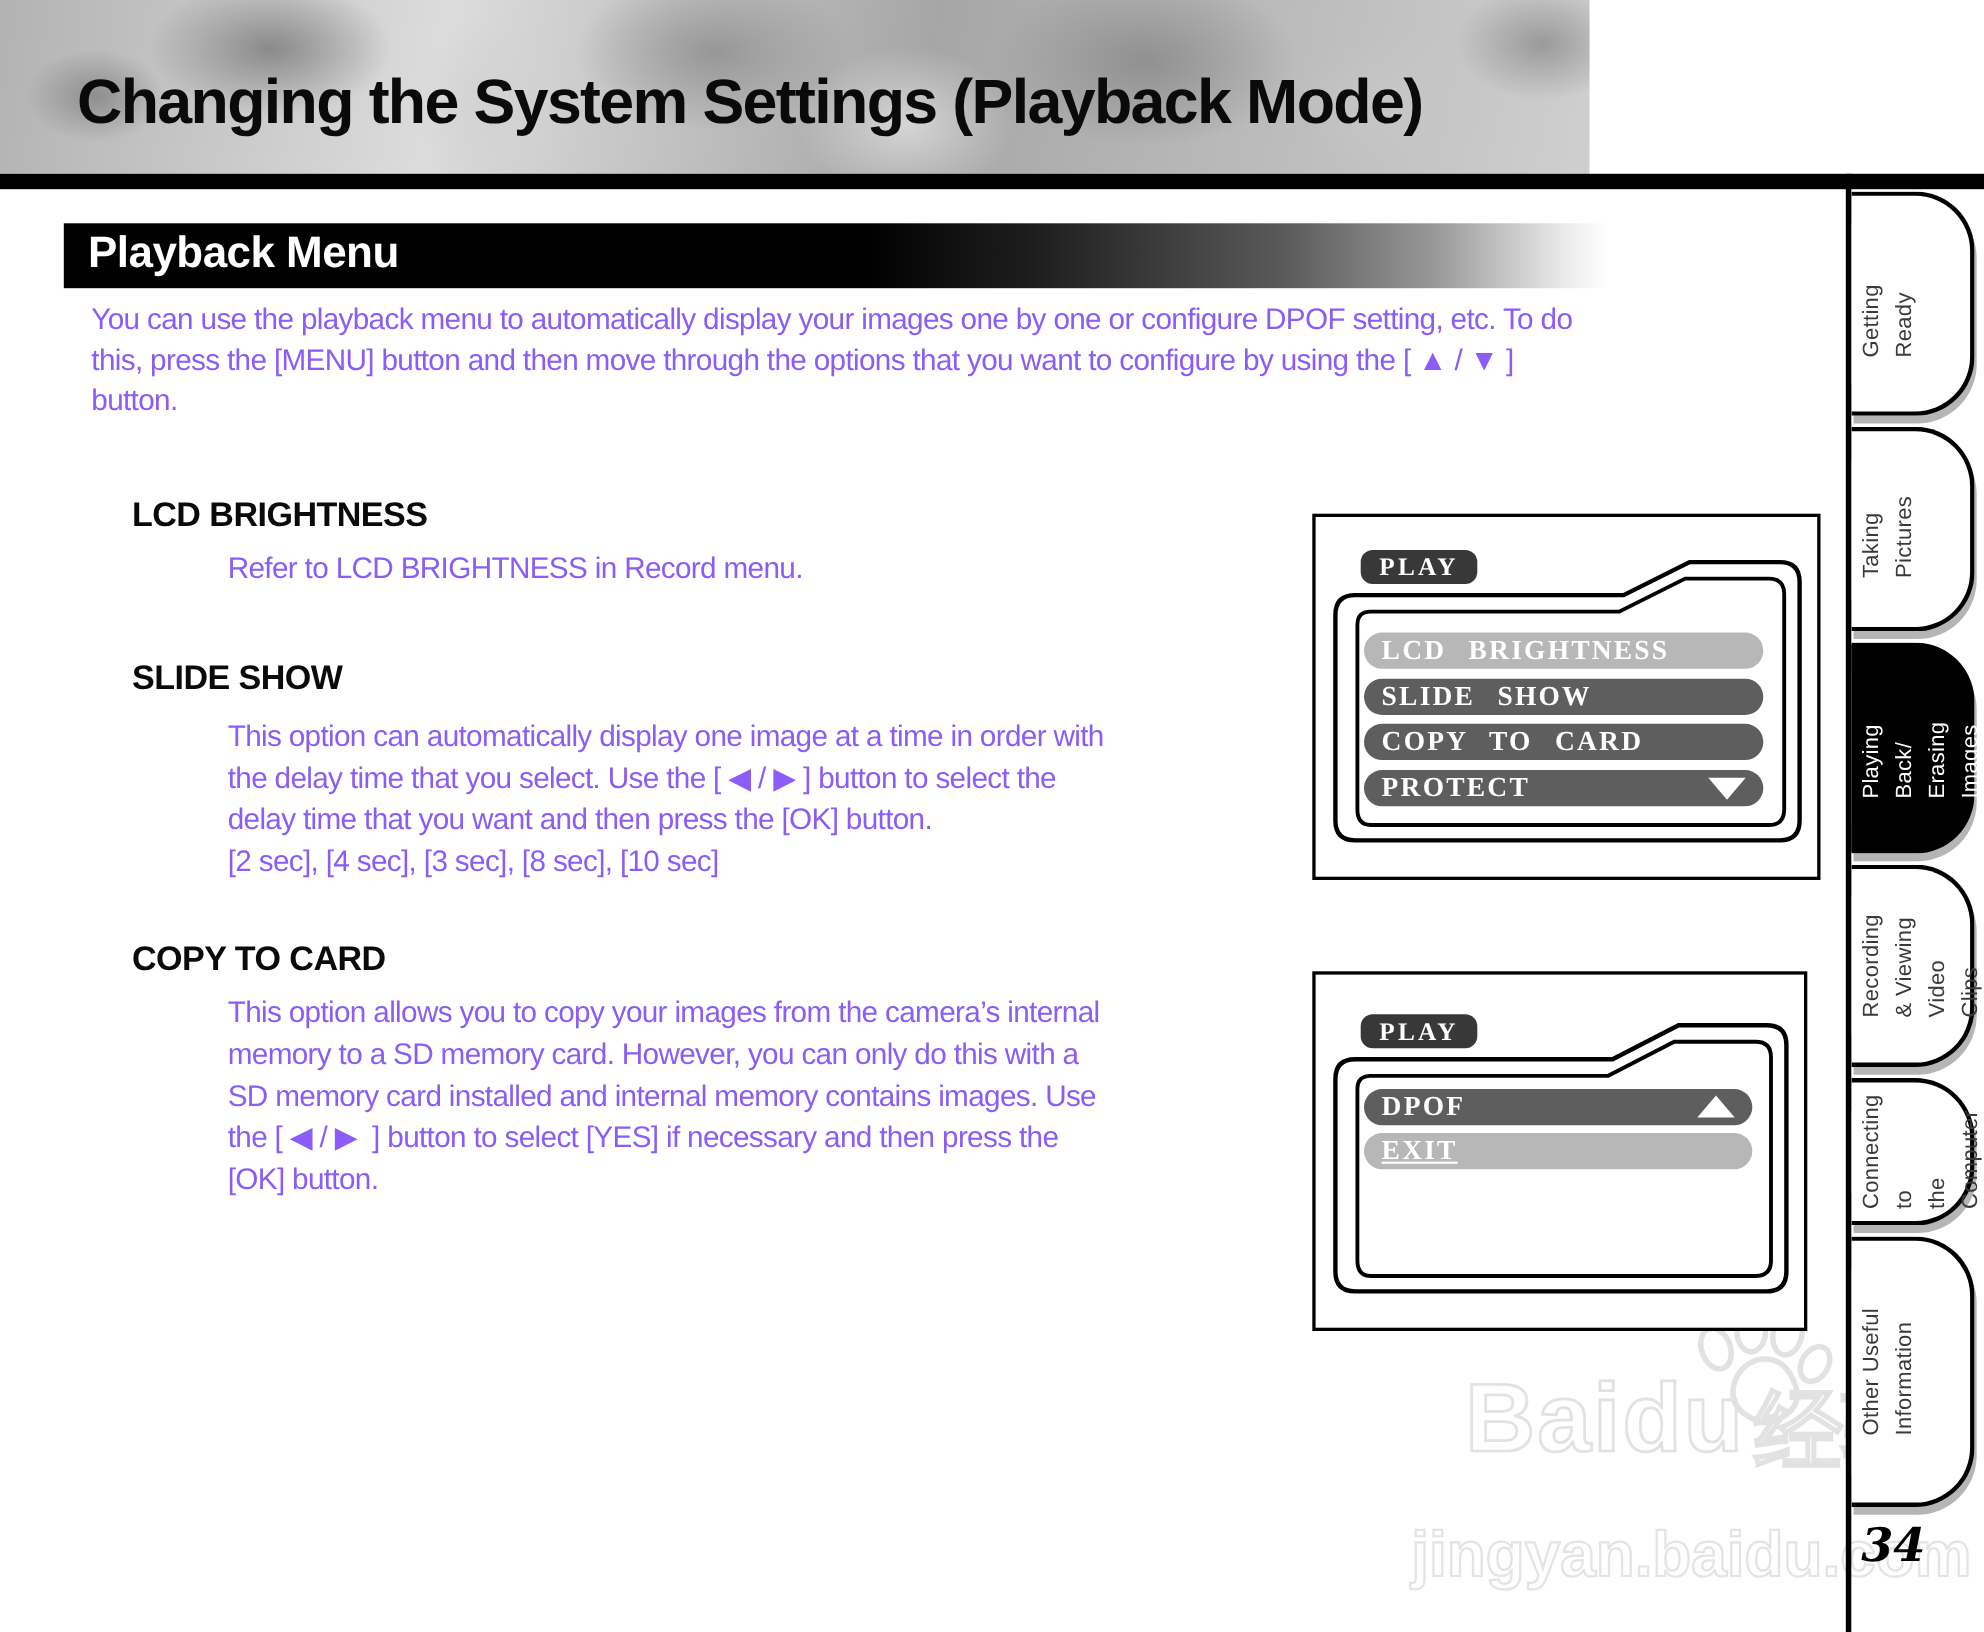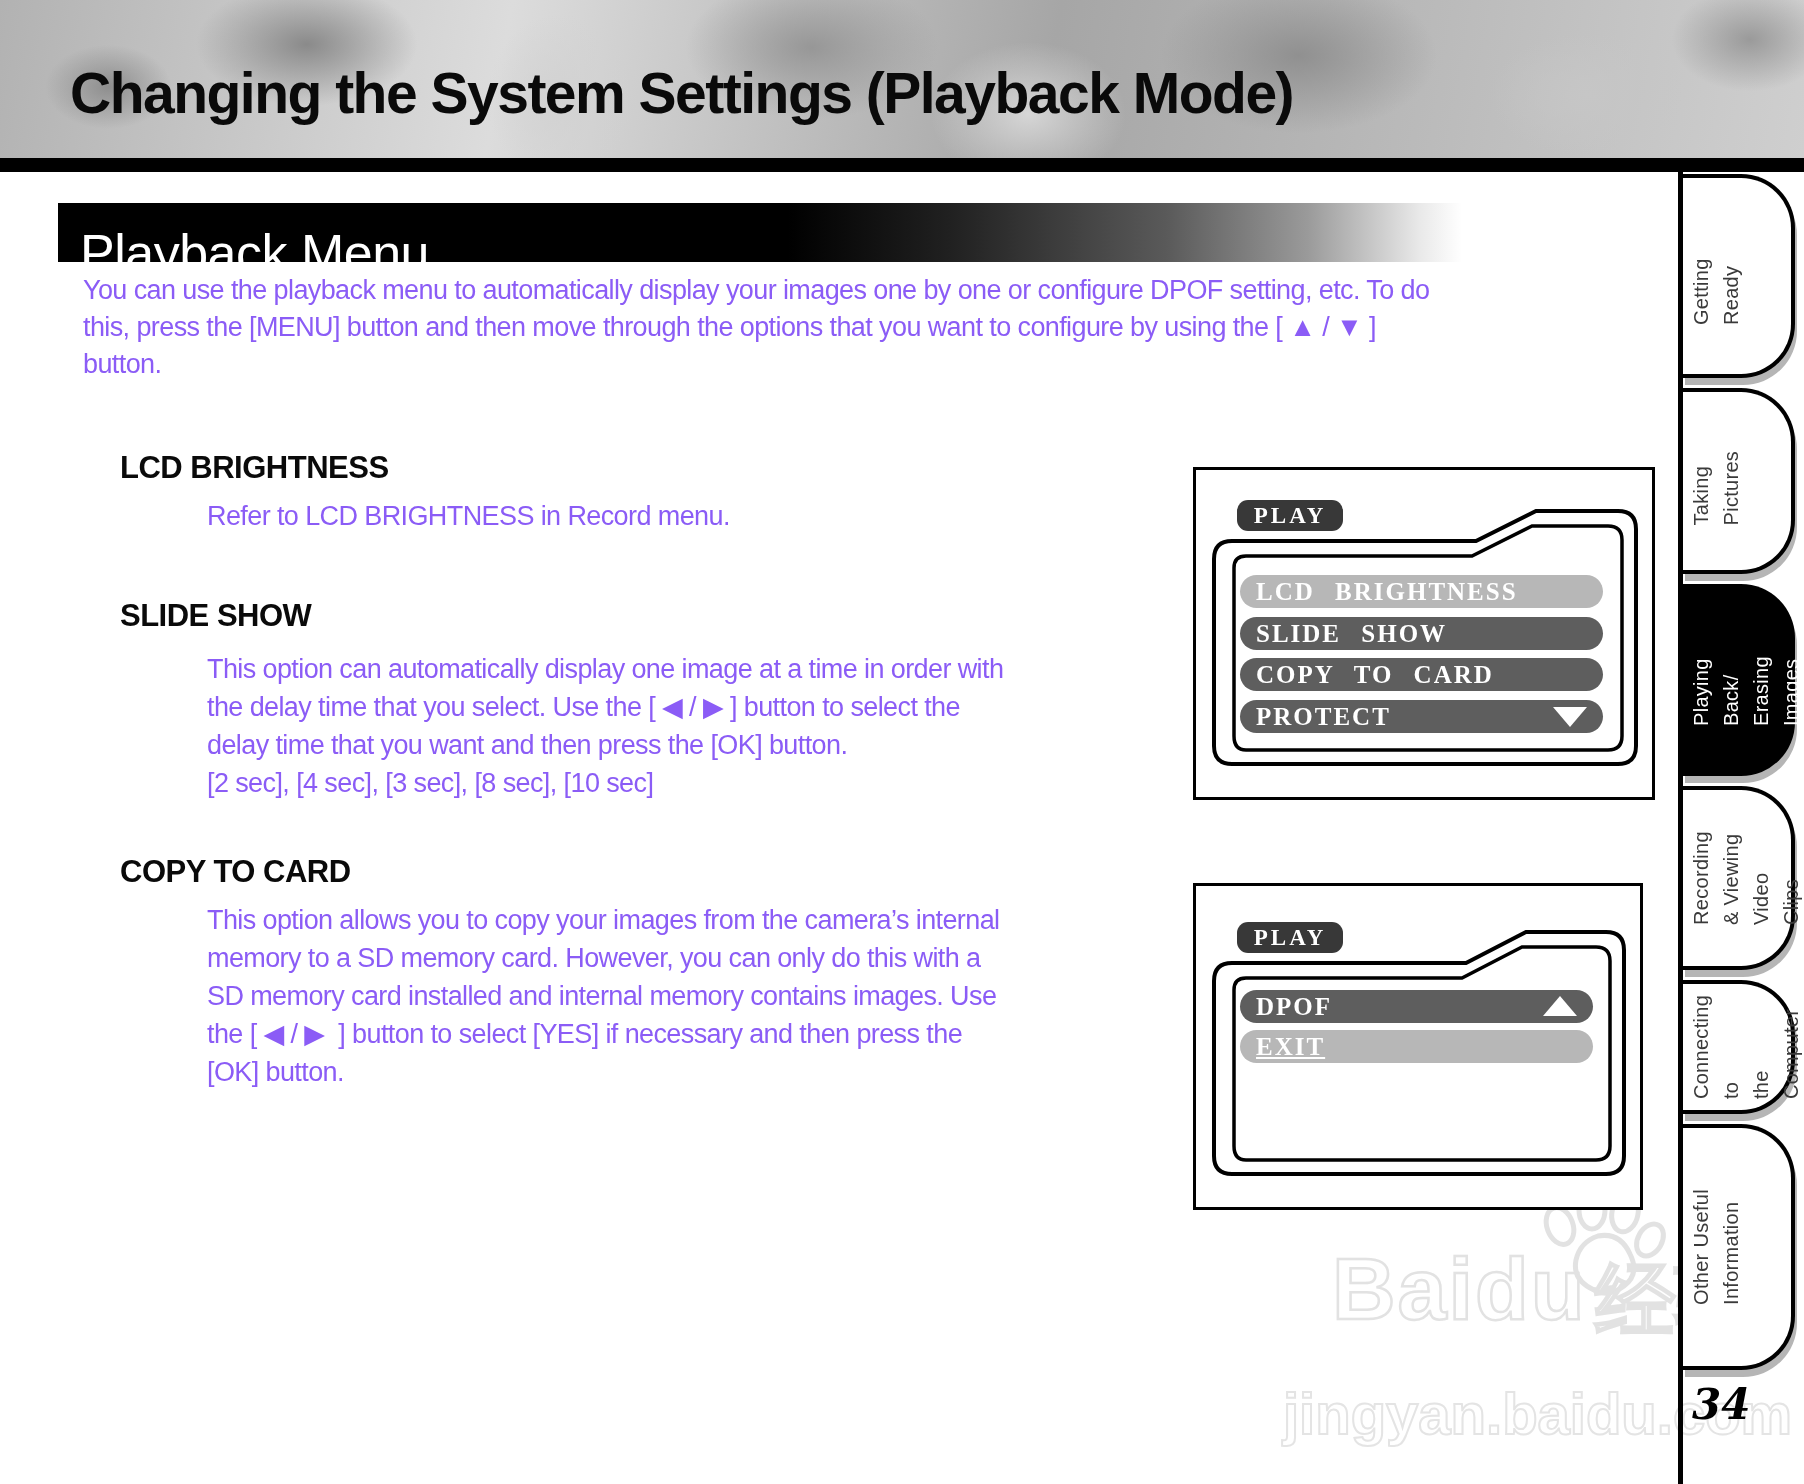--- a/index.html
+++ b/index.html
@@ -1,39 +1,39 @@
 <!DOCTYPE html>
 <html><head>
 <meta charset="utf-8">
 <style>
   html,body{margin:0;padding:0;background:#fff;}
   #page{position:relative;width:1804px;height:1484px;background:#fff;overflow:hidden;
         font-family:"Liberation Sans",sans-serif;}
 
   
-  #header-texture{position:absolute;left:0;top:0;width:1804px;height:158px;
+  #header-texture{position:absolute;left:0;top:0;width:1445px;height:158px;
     background:
       radial-gradient(90px 60px at 6% 55%, #8e8e8e, transparent 70%),
       radial-gradient(170px 95px at 17% 28%, #8a8a8a, transparent 65%),
       radial-gradient(120px 140px at 31% 62%, #d2d2d2, transparent 60%),
       radial-gradient(210px 120px at 45% 30%, #979797, transparent 60%),
       radial-gradient(150px 110px at 57% 72%, #d6d6d6, transparent 65%),
       radial-gradient(230px 130px at 72% 35%, #909090, transparent 60%),
       radial-gradient(150px 95px at 88% 60%, #c6c6c6, transparent 65%),
       radial-gradient(120px 80px at 97% 25%, #9a9a9a, transparent 65%),
       linear-gradient(100deg,#b2b2b2,#dcdcdc 28%,#a6a6a6 58%,#cfcfcf);}
   #page-title{position:absolute;left:70px;top:60px;font-size:57px;font-weight:bold;
     color:#0a0a0a;letter-spacing:-1.5px;white-space:nowrap;}
   #header-rule{position:absolute;left:0;top:158px;width:1804px;height:14px;background:#000;}
 
   
   #playback-bar{position:absolute;left:58px;top:203px;width:1404px;height:59px;
     background:linear-gradient(to right,#000 0%,#000 52%,#222 64%,#5a5a5a 79%,#9a9a9a 89%,#e9e9e9 97%,#fff 100%);}
-  #playback-bar .lbl{position:absolute;left:22px;top:20px;color:#fff;font-size:52px;
-    font-weight:normal;letter-spacing:-0.5px;}
+  #playback-bar .lbl{position:absolute;left:22px;top:5px;color:#fff;font-size:40px;
+    font-weight:bold;letter-spacing:-0.5px;}
 
   
   .bodytext{position:absolute;color:#8b5cf6;font-size:27px;line-height:38px;
     letter-spacing:-0.6px;white-space:pre;}
   #intro{left:83px;top:272px;line-height:37px;}
   .sec-heading{position:absolute;left:120px;font-size:31px;font-weight:bold;
     color:#0a0a0a;letter-spacing:-0.5px;white-space:nowrap;}
   #sec1-h{top:450px;} #sec1-b{left:207px;top:497px;}
   #sec2-h{top:598px;} #sec2-b{left:207px;top:650px;}
   #sec3-h{top:854px;} #sec3-b{left:207px;top:901px;}

